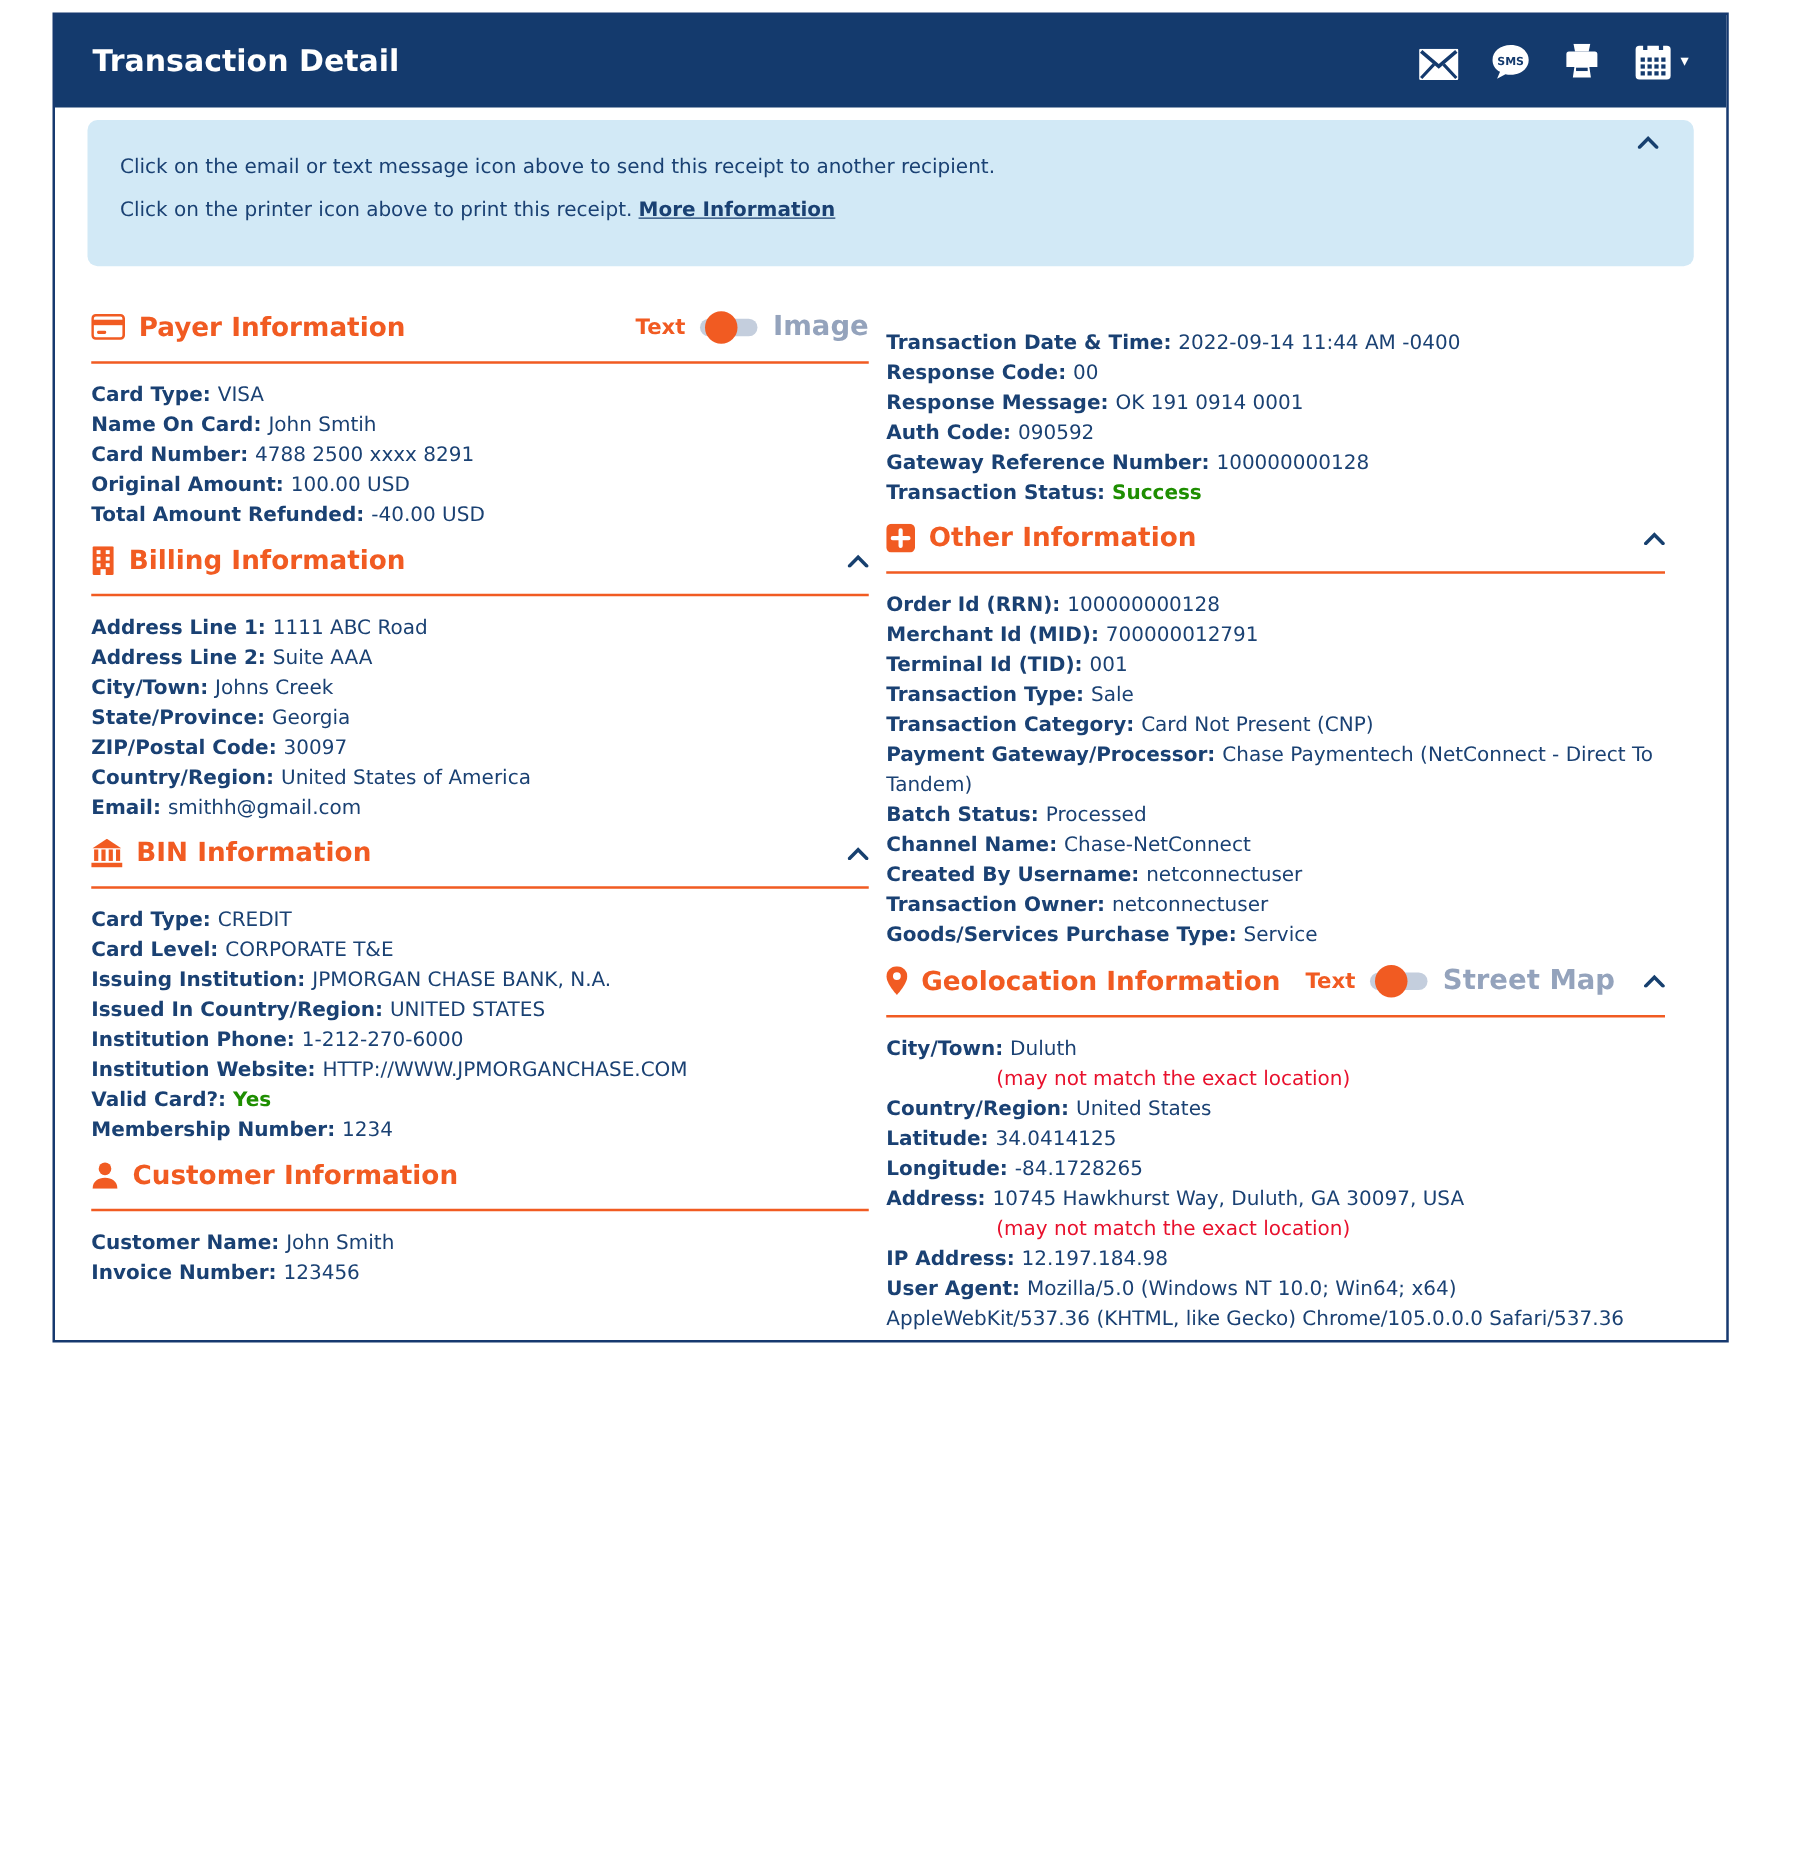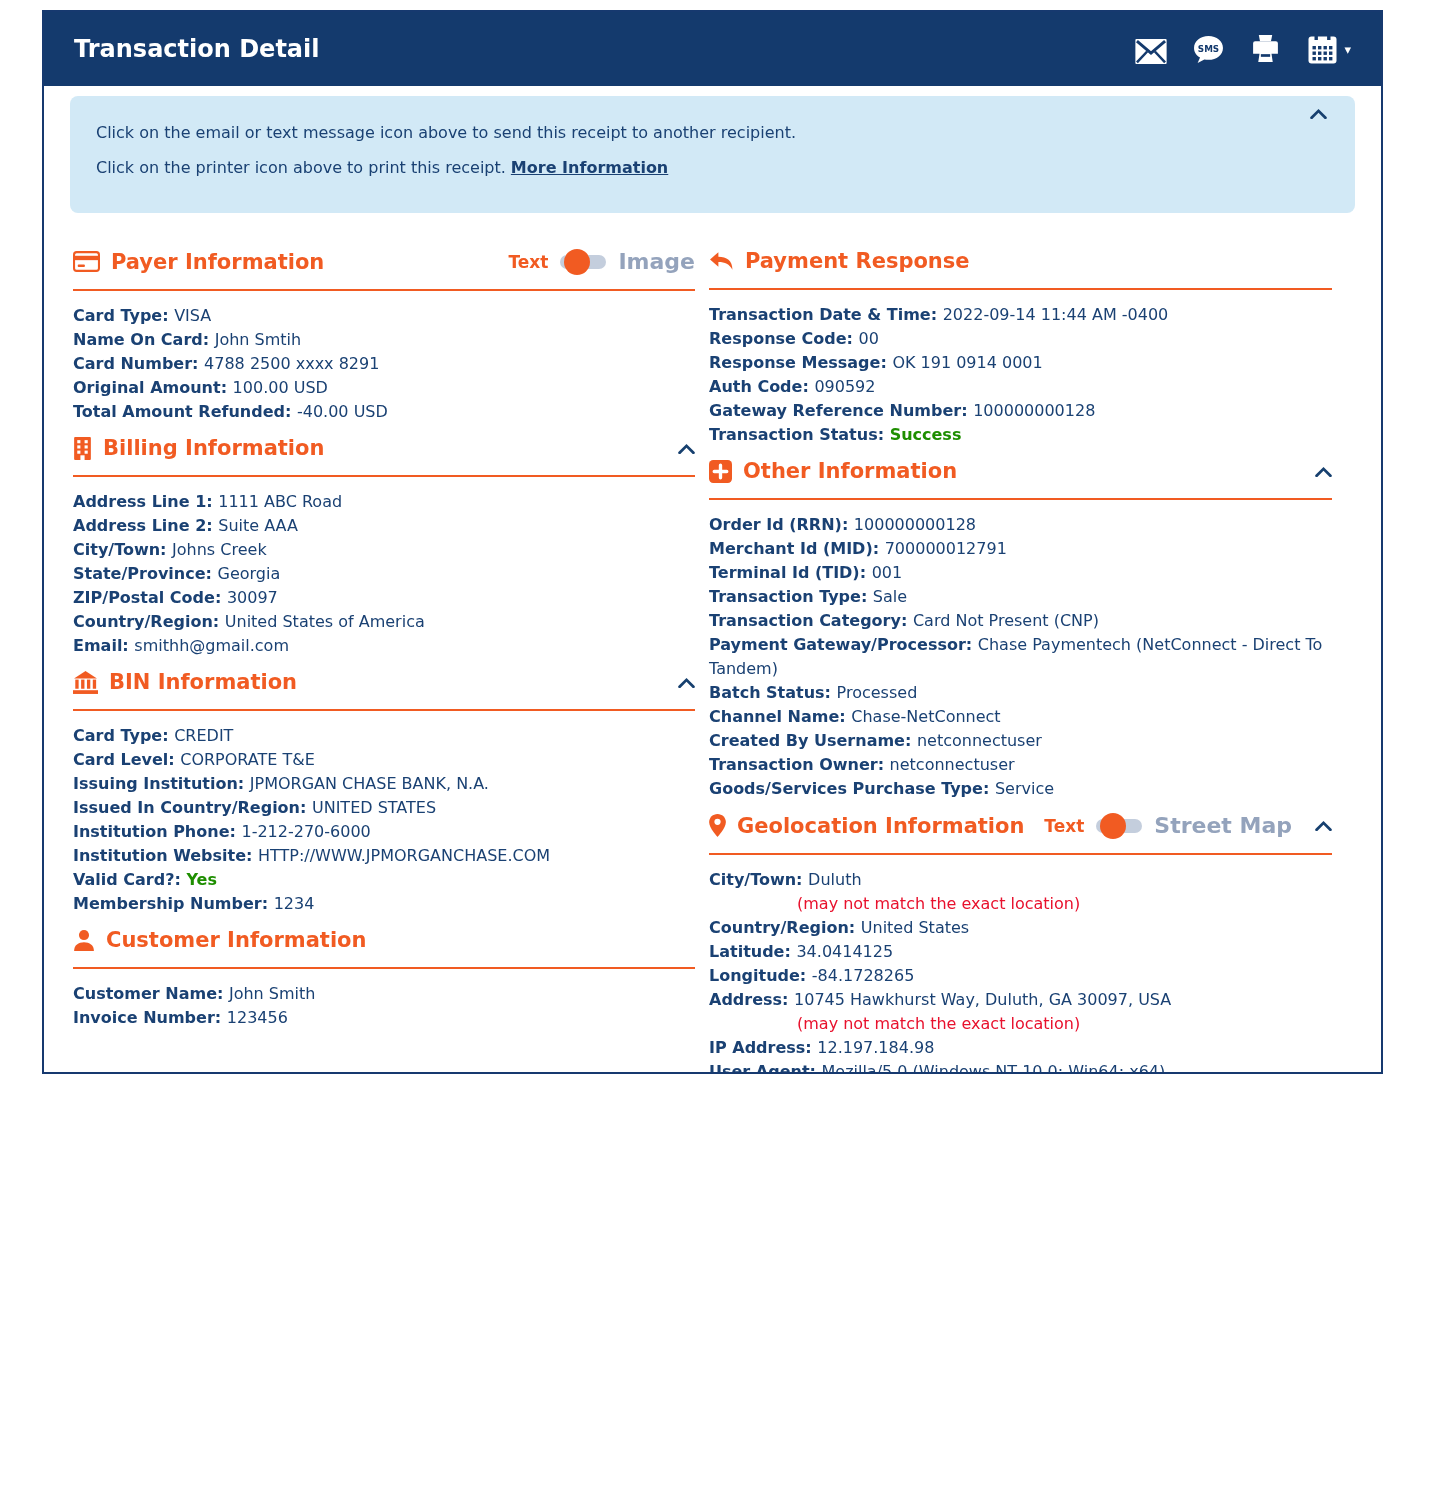--- a/index.html
+++ b/index.html
@@ -232,28 +232,20 @@
       </div>
       <div class="fields">
           <div class="field"><span class="lbl">Customer Name: </span><span class="val">John Smith</span></div>
           <div class="field"><span class="lbl">Invoice Number: </span><span class="val">123456</span></div>
         </div>
 
     </div>
 
     <div class="col-r">
 
-      <div class="sec-head">
-        <span class="sec-icon">
-          <svg width="25" height="21" viewBox="0 0 24 20">
-              <path d="M9 1 L1 8 L9 15 V10.5 C15.5 10.5 19.5 12.5 22.5 18 C22.5 9 17 5.5 9 5.5 Z" fill="#F15B22"></path>
-            </svg>
-        </span>
-        <h2>Payment Response</h2>
-      </div>
       <div class="fields">
           <div class="field"><span class="lbl">Transaction Date &amp; Time: </span><span class="val">2022-09-14 11:44 AM -0400</span></div>
           <div class="field"><span class="lbl">Response Code: </span><span class="val">00</span></div>
           <div class="field"><span class="lbl">Response Message: </span><span class="val">OK 191 0914 0001</span></div>
           <div class="field"><span class="lbl">Auth Code: </span><span class="val">090592</span></div>
           <div class="field"><span class="lbl">Gateway Reference Number: </span><span class="val">100000000128</span></div>
           <div class="field"><span class="lbl">Transaction Status: </span><span class="val green">Success</span></div>
         </div>
 
       <div class="sec-head">

